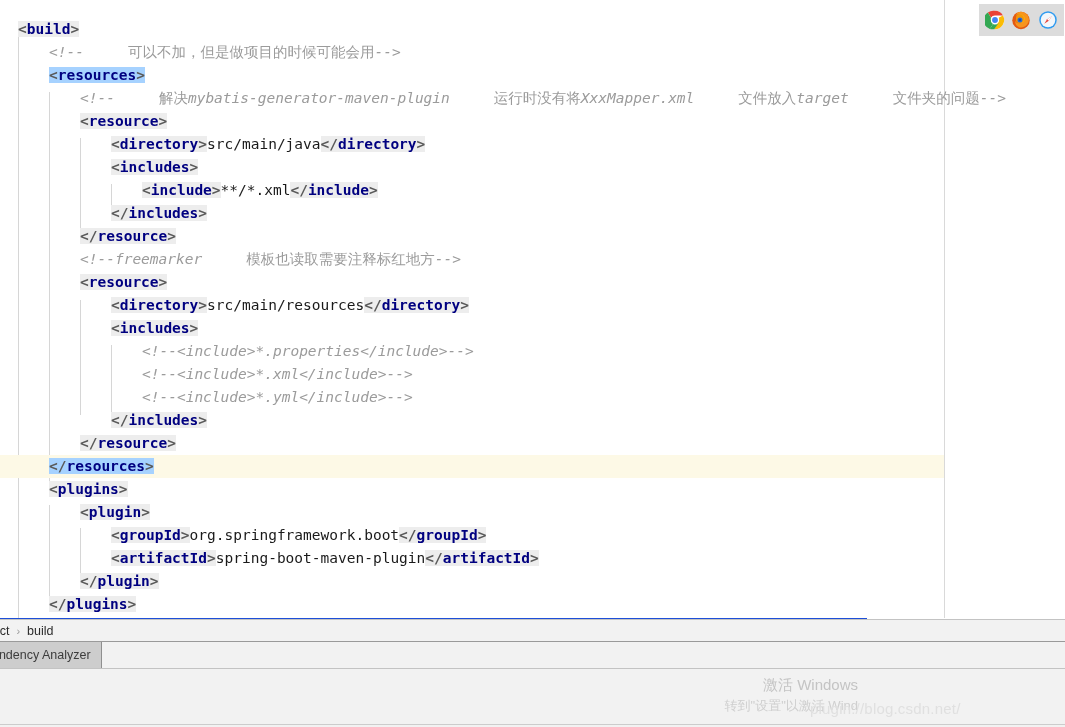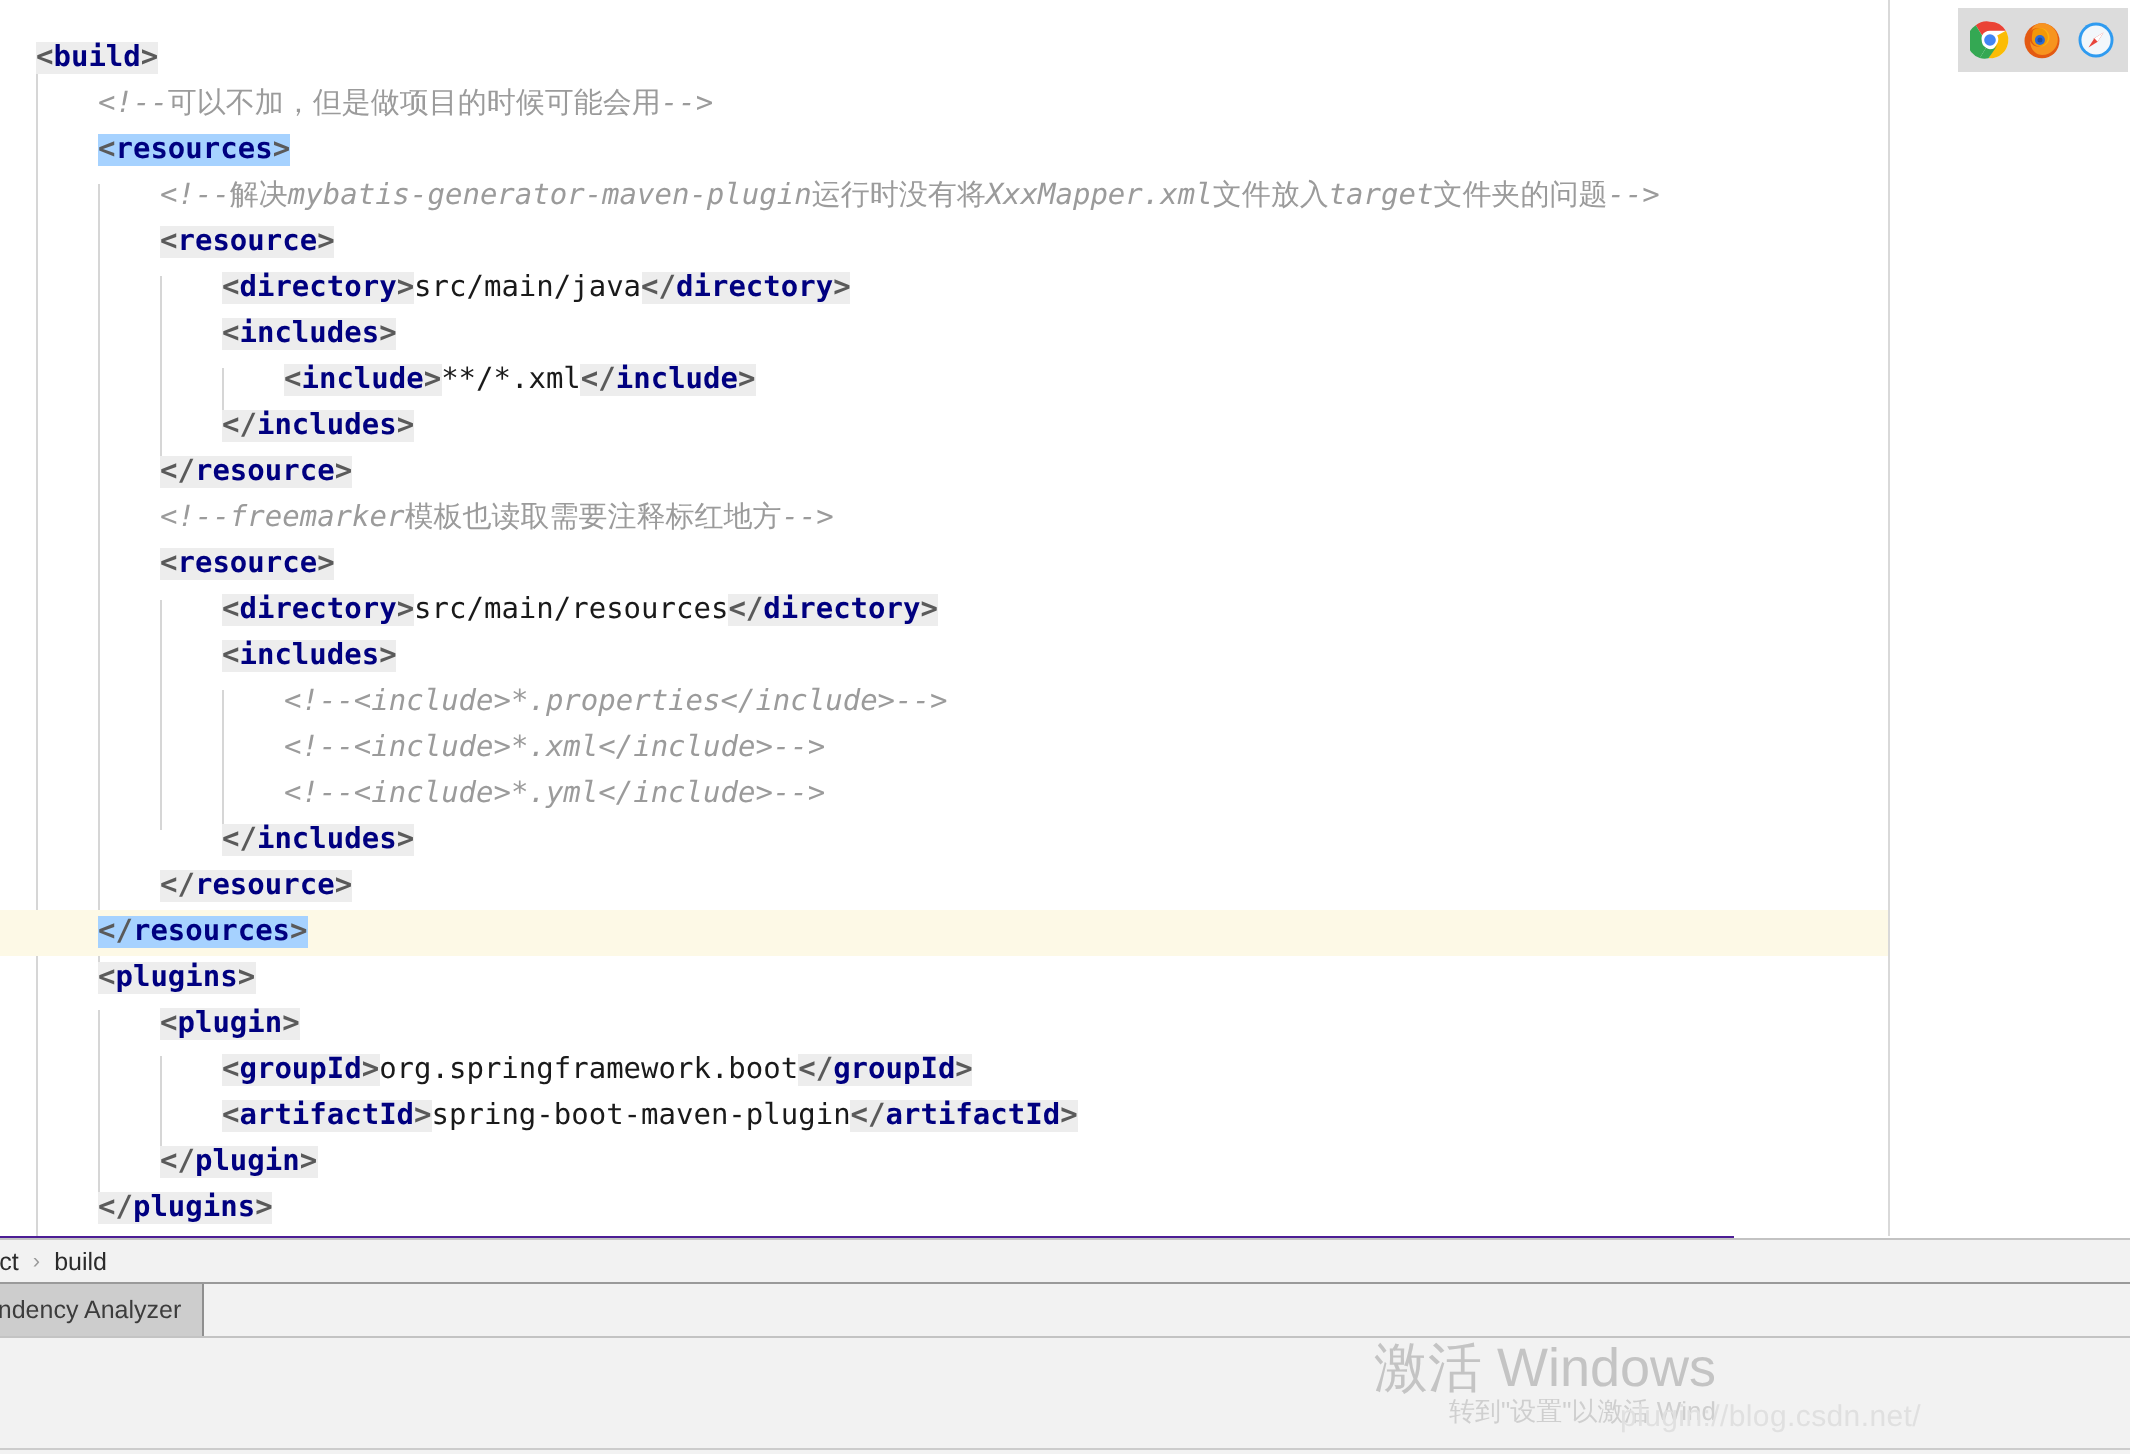--- a/index.html
+++ b/index.html
@@ -5,21 +5,21 @@
   html, body {
     margin: 0; padding: 0;
     width: 1065px; height: 727px;
     overflow: hidden;
     background: #ffffff;
     font-family: "Liberation Sans", sans-serif;
   }
   #app {
     position: relative;
     width: 867px; height: 727px;
-    background: #4c1d95;
+    background: #1d4ed8;
   }
 
   
   .editor {
     position: absolute;
     left: 0; top: 0;
     width: 1065px; height: 618px;
     background: #ffffff;
     overflow: hidden;
   }
@@ -67,21 +67,21 @@
     background: #ededed;
   }
   .tag .br { color: #5a5a5a; font-weight: bold; }
   .tag.sel { background: #a6d2ff; }
   .txt { color: #1a1a1a; font-weight: normal; background: transparent; }
   .cmt {
     color: #9b9b9b;
     font-style: italic;
     font-weight: normal;
   }
-  .cmt-cjk { font-style: normal; }
+  .cmt-cjk { font-style: normal; margin-left: 44px; }
 
   
   .browser-bar {
     position: absolute;
     left: 979px; top: 4px;
     width: 85px; height: 32px;
     background: #dcdcdc;
     display: flex;
     align-items: center;
     justify-content: space-around;
@@ -151,21 +151,21 @@
 
   
   .wm-win {
     position: absolute;
     right: 9px; top: 672px;
     text-align: right;
     color: #c9c9c9;
     pointer-events: none;
     user-select: none;
   }
-  .wm-win .l1 { font-size: 27px; line-height: 25px; color: #c4c4c4; }
+  .wm-win .l1 { font-size: 15px; line-height: 25px; color: #c4c4c4; }
   .wm-win .l2 { font-size: 13px; line-height: 18px; color: #cfcfcf; }
 
   .wm-url {
     position: absolute;
     left: 810px; top: 700px;
     font-size: 15px;
     color: #e0e0e0;
     letter-spacing: 0.2px;
     pointer-events: none;
     user-select: none;

